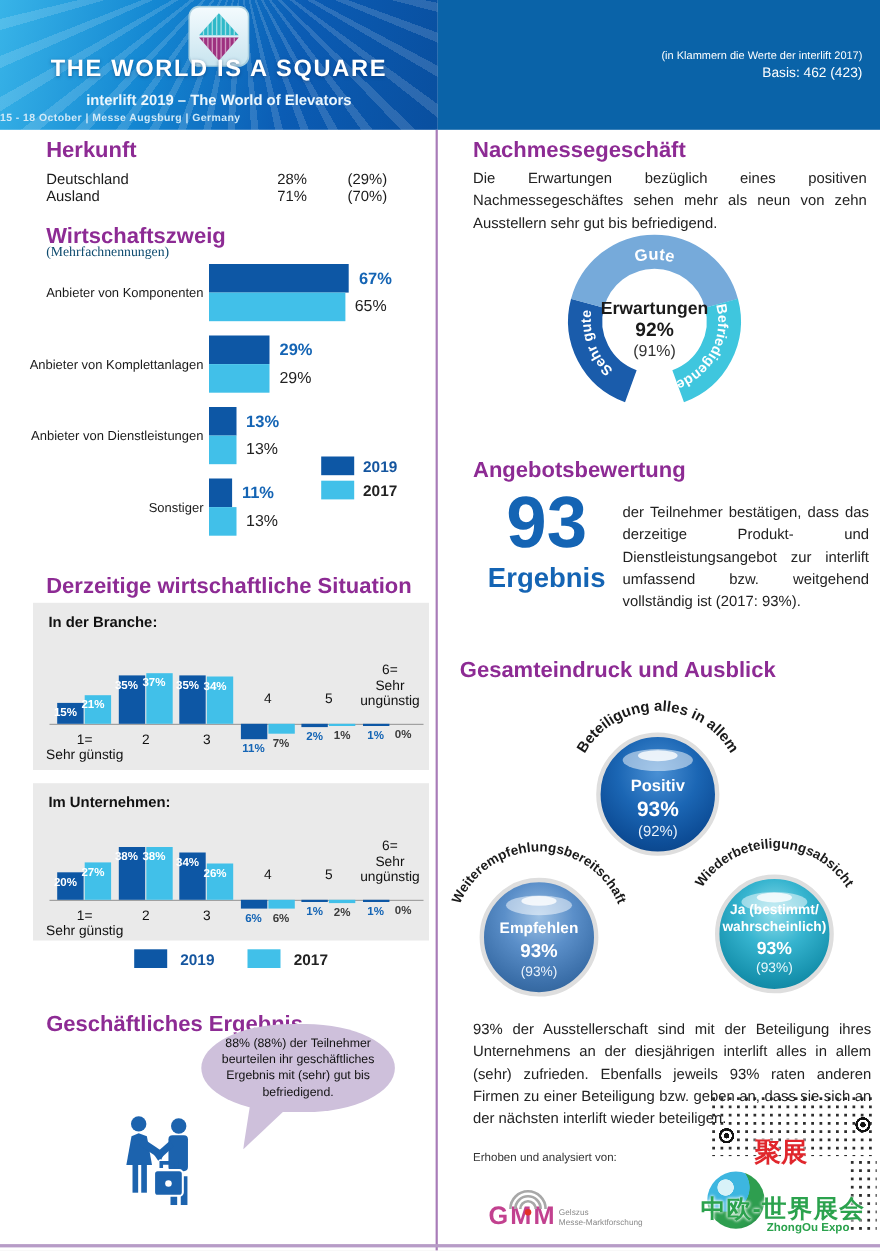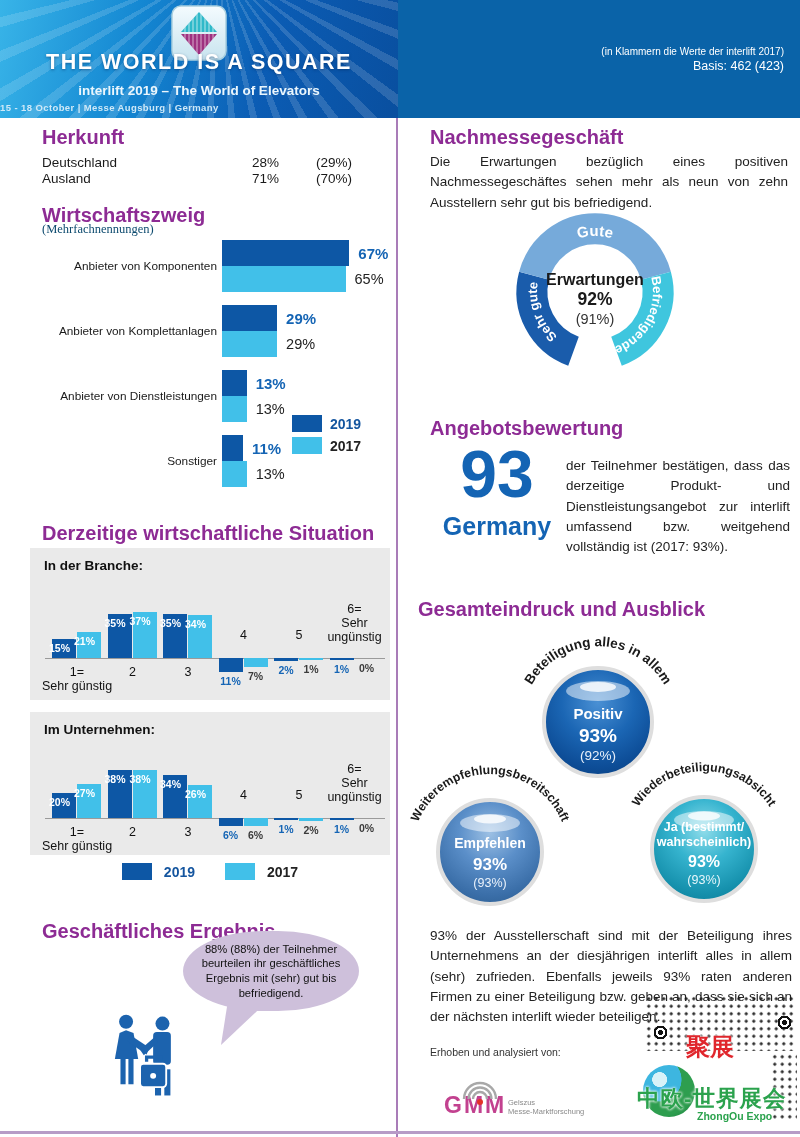--- a/index.html
+++ b/index.html
@@ -24,21 +24,21 @@
   
   .divider{left:396px;top:118px;width:2px;height:1019px;background:#a97cb8;}
   .bottomline{left:0;top:1131px;width:800px;height:2.5px;background:#b79cc7;}
   
   .sec-title{font-weight:700;font-size:20px;color:#8d2b94;}
   .para{font-size:13.5px;line-height:1.5;text-align:justify;color:#222;}
   
   .hk-grid{display:grid;grid-template-columns:210px 64px auto;font-size:13.5px;line-height:1.18;}
   
   .wz-sub{font-size:12.5px;color:#0c4a6e;font-family:Liberation Serif, serif;}
-  .wz-row{display:flex;align-items:center;margin-bottom:13px;margin-left:32px;}
+  .wz-row{display:flex;align-items:center;margin-bottom:13px;}
   .wz-label{width:165px;padding-right:5px;text-align:right;font-size:11.8px;white-space:nowrap;}
   .wz-line{display:flex;align-items:center;height:26px;}
   .wz-bar{height:26px;}
   .c2019{background:#0d57a5;}
   .c2017{background:#41c0e9;}
   .wzv{margin-left:9px;}
   .t2019{color:#1464b4;font-weight:700;font-size:15px;}
   .t2017{color:#222;font-size:14.5px;}
   .legend-col{display:flex;flex-direction:column;gap:5px;}
   .lg-row{display:flex;align-items:center;gap:8px;}
@@ -363,21 +363,21 @@
       <text font-size="13" font-weight="bold" fill="#ffffff"><textPath href="#arcRight" startOffset="50%" text-anchor="middle">Befriedigende</textPath></text>
       <text x="95" y="88" text-anchor="middle" font-size="16" font-weight="bold" fill="#1a1a1a">Erwartungen</text>
       <text x="95" y="108" text-anchor="middle" font-size="17.5" font-weight="bold" fill="#1a1a1a">92%</text>
       <text x="95" y="127" text-anchor="middle" font-size="14.5" fill="#333">(91%)</text>
     </svg>
   </div>
 
   <div class="abs sec-title" style="left:430px;top:417px;">Angebotsbewertung</div>
   <div class="abs" style="left:438px;top:443px;width:118px;">
     <div class="big93">93</div>
-    <div class="prozent">Germany</div>
+    <div class="prozent">Ergebnis</div>
   </div>
   <div class="abs para" style="left:566px;top:456px;width:224px;">der Teilnehmer bestätigen, dass das derzeitige Produkt- und Dienstleistungsangebot zur interlift umfassend bzw. weitgehend vollständig ist (2017: 93%).</div>
 
   <div class="abs sec-title" style="left:418px;top:598px;">Gesamteindruck und Ausblick</div>
 
   <div class="abs" style="left:488px;top:615px;">
     <svg width="220" height="172" viewBox="0 0 220 172">
       <defs>
         <radialGradient id="sg1" cx="50%" cy="32%" r="75%">
           <stop offset="0" stop-color="#4a90d4"></stop>

